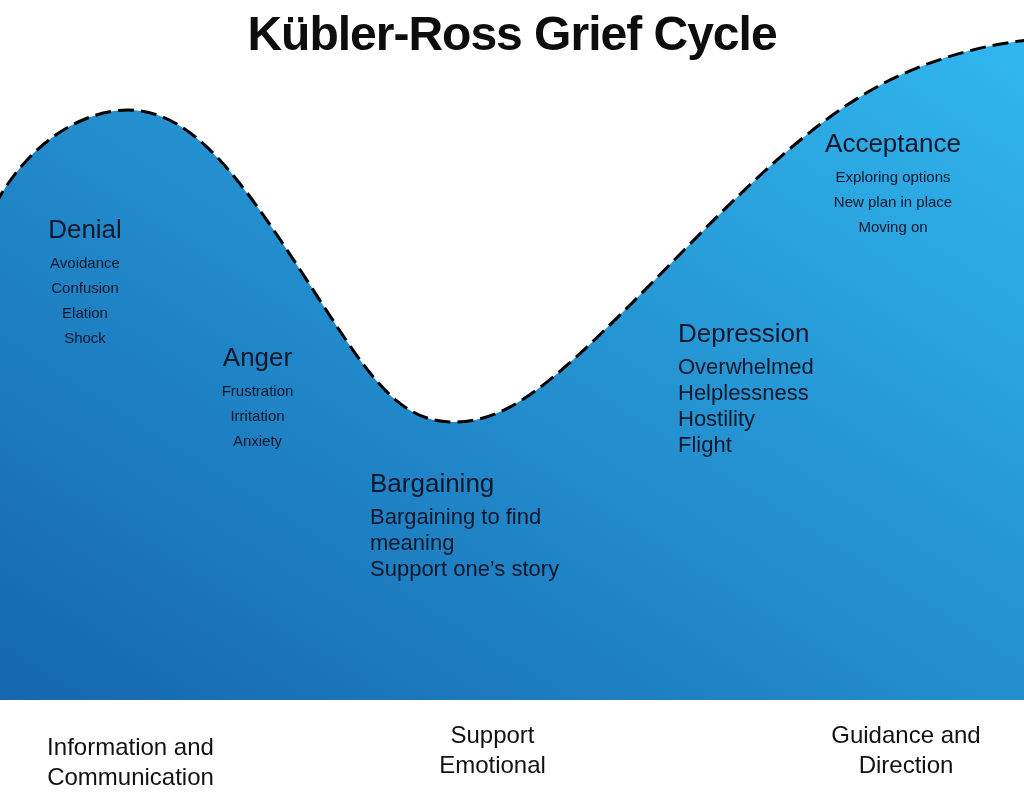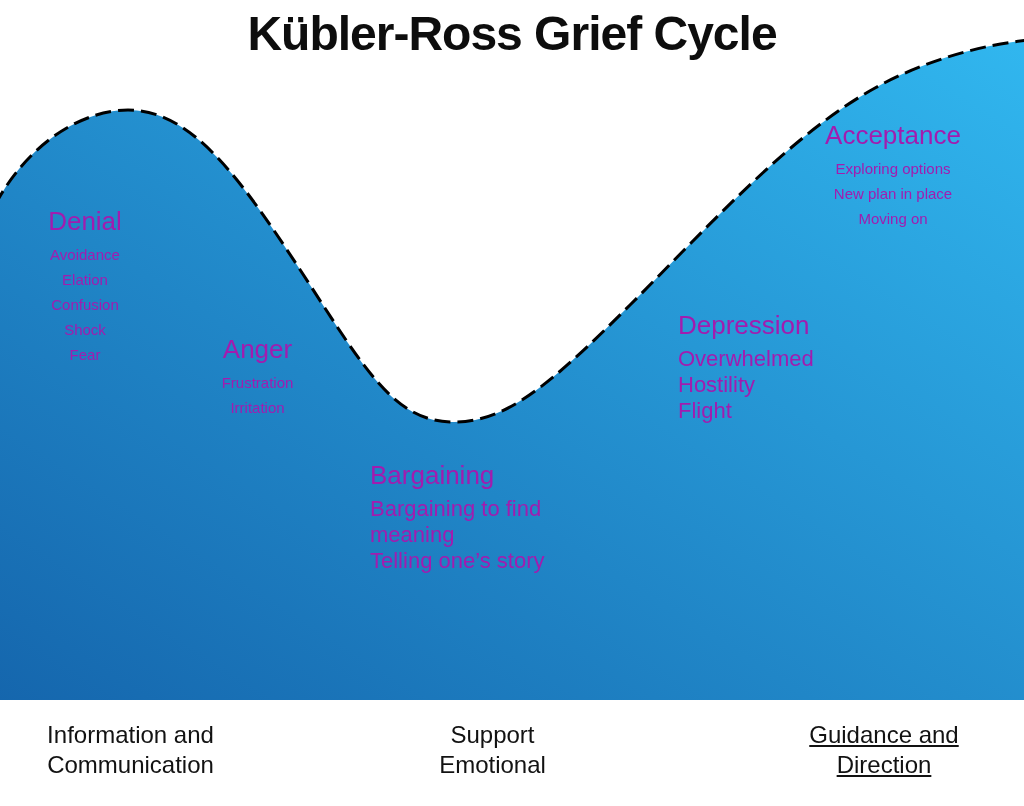--- a/index.html
+++ b/index.html
@@ -22,21 +22,22 @@
     width: 1024px;
     margin: 0;
     text-align: center;
     font-size: 48px;
     font-weight: bold;
     letter-spacing: -1px;
     color: #0d0d0d;
   }
   .stage {
     position: absolute;
-    color: #a21caf;
+    color: #0f172a;
+    margin-top: 8px;
   }
   .stage .stage-heading {
     font-size: 26px;
     margin-bottom: 5px;
     font-weight: normal;
   }
   .stage .stage-item {
     font-size: 15px;
     line-height: 25px;
   }
@@ -52,23 +53,23 @@
 
   .footer-label {
     position: absolute;
     top: 720px;
     text-align: center;
     font-size: 24px;
     line-height: 30px;
     color: #121212;
     font-weight: 500;
   }
-  .footer-left   { left: 8px;   width: 245px; }
+  .footer-left   { left: 8px;   width: 245px; margin-top: 12px; }
   .footer-center { left: 380px; width: 225px; }
-  .footer-right  { left: 769px; width: 230px; text-decoration: underline; }
+  .footer-right  { left: 791px; width: 230px; }
 </style>
 </head>
 <body>
 
 <div class="canvas">
 
   <svg class="wave-svg" viewBox="0 0 1024 806">
     <defs>
       <linearGradient id="waveGrad" x1="0%" y1="100%" x2="100%" y2="0%">
         <stop offset="0%" stop-color="#1566ad"></stop>
@@ -90,41 +91,42 @@
              C 505,424 550,385 630,305
              C 710,225 790,135 875,88
              C 925,60 985,44 1030,40" fill="none" stroke="#000000" stroke-width="3" stroke-dasharray="16 7"></path>
   </svg>
 
   <h1 class="diagram-title">Kübler-Ross Grief Cycle</h1>
 
   <div class="stage centered stage-denial">
     <div class="stage-heading">Denial</div>
     <div class="stage-item">Avoidance</div>
+    <div class="stage-item">Confusion</div>
     <div class="stage-item">Elation</div>
-    <div class="stage-item">Confusion</div>
     <div class="stage-item">Shock</div>
-    <div class="stage-item">Fear</div>
   </div>
 
   <div class="stage centered stage-anger">
     <div class="stage-heading">Anger</div>
     <div class="stage-item">Frustration</div>
     <div class="stage-item">Irritation</div>
+    <div class="stage-item">Anxiety</div>
   </div>
 
   <div class="stage leftalign stage-bargaining">
     <div class="stage-heading">Bargaining</div>
     <div class="stage-item">Bargaining to find meaning</div>
-    <div class="stage-item">Telling one’s story</div>
+    <div class="stage-item">Support one’s story</div>
   </div>
 
   <div class="stage leftalign stage-depression">
     <div class="stage-heading">Depression</div>
     <div class="stage-item">Overwhelmed</div>
+    <div class="stage-item">Helplessness</div>
     <div class="stage-item">Hostility</div>
     <div class="stage-item">Flight</div>
   </div>
 
   <div class="stage centered stage-acceptance">
     <div class="stage-heading">Acceptance</div>
     <div class="stage-item">Exploring options</div>
     <div class="stage-item">New plan in place</div>
     <div class="stage-item">Moving on</div>
   </div>

